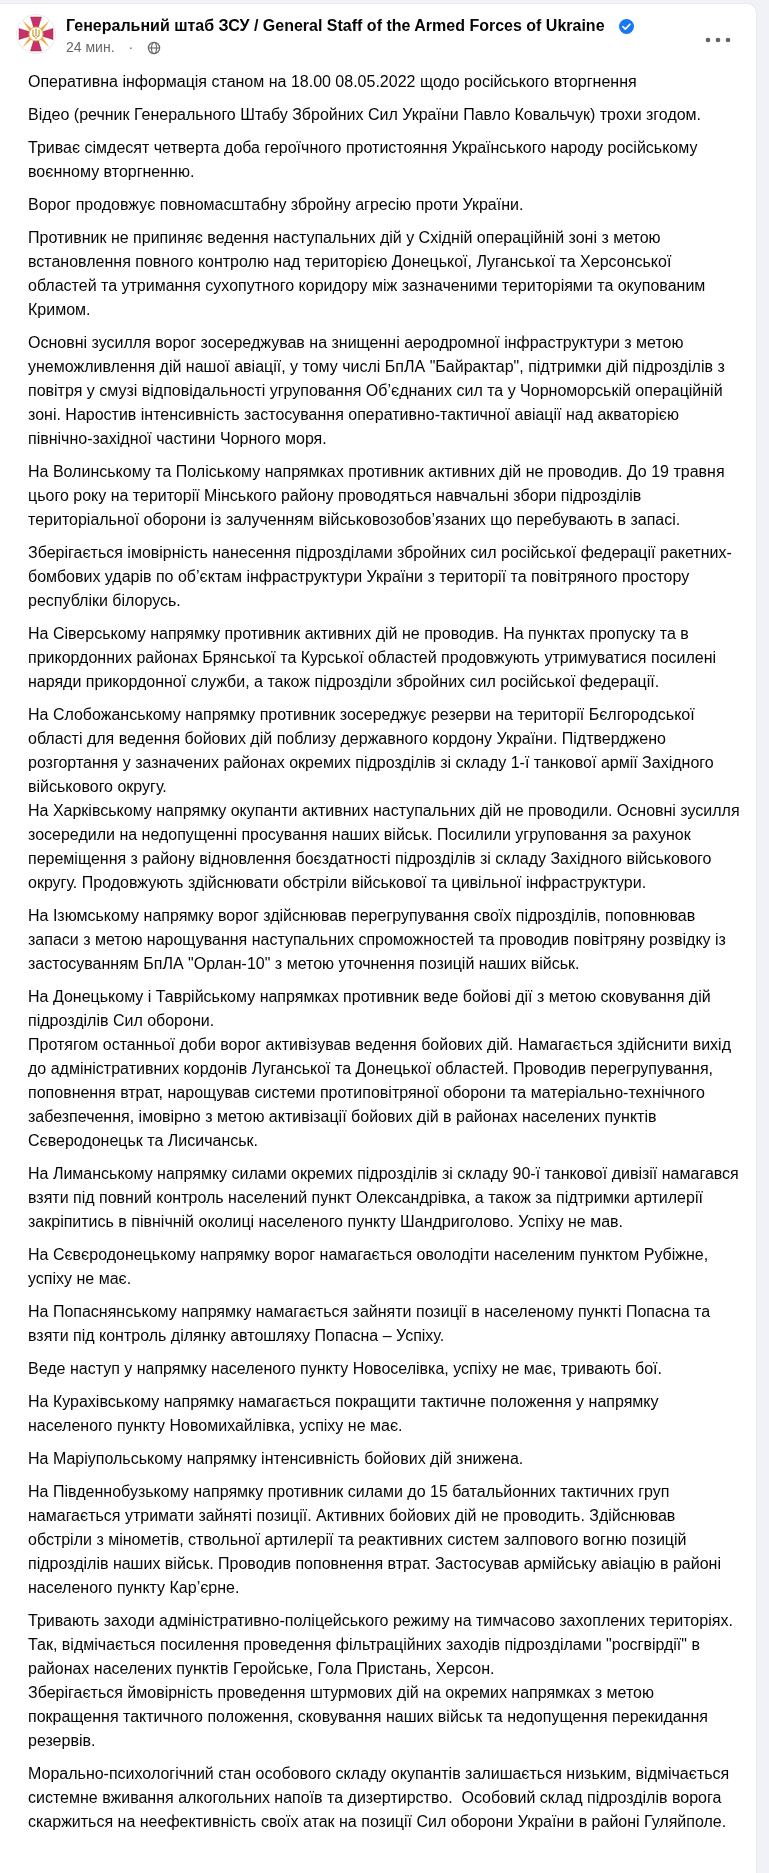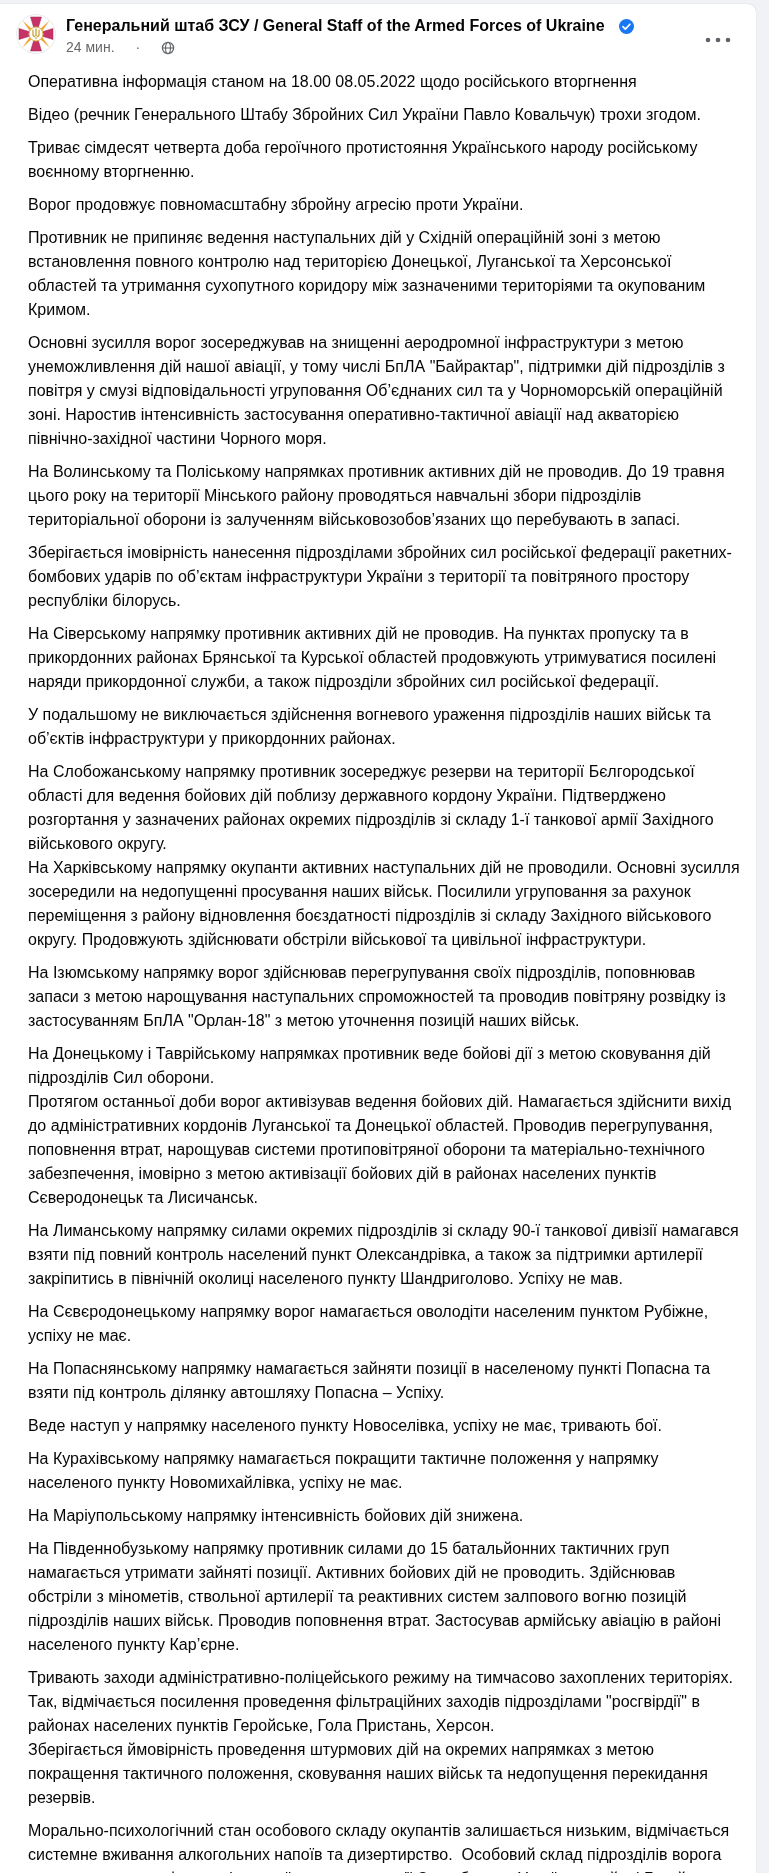--- a/index.html
+++ b/index.html
@@ -36,21 +36,21 @@
   .header-text { margin-left:10px; padding-top:2px; }
   .name-row {
     display:flex; align-items:center; gap:14px;
     font-size:16px; font-weight:700; color:#050505;
     line-height:20px;
     cursor:pointer;
   }
   .verified { display:inline-flex; width:15px; height:15px; }
   .meta-row {
     margin-top:3px;
-    display:flex; align-items:center; gap:21px;
+    display:flex; align-items:center; gap:14px;
     font-size:14px; color:#65676b; line-height:17px;
   }
   .meta-row .ts { cursor:pointer; }
   .more-btn {
     position:absolute;
     right:20px; top:18px;
     width:36px; height:36px;
     display:flex; align-items:center; justify-content:center;
     border-radius:50%;
     cursor:pointer;
@@ -132,24 +132,23 @@
   <div class="post-content">
       <p class="post-paragraph">Оперативна інформація станом на 18.00 08.05.2022 щодо російського вторгнення</p>
       <p class="post-paragraph">Відео (речник Генерального Штабу Збройних Сил України Павло Ковальчук) трохи згодом.</p>
       <p class="post-paragraph">Триває сімдесят четверта доба героїчного протистояння Українського народу російському воєнному вторгненню.</p>
       <p class="post-paragraph">Ворог продовжує повномасштабну збройну агресію проти України.</p>
       <p class="post-paragraph">Противник не припиняє ведення наступальних дій у Східній операційній зоні з метою встановлення повного контролю над територією Донецької, Луганської та Херсонської областей та утримання сухопутного коридору між зазначеними територіями та окупованим Кримом.</p>
       <p class="post-paragraph">Основні зусилля ворог зосереджував на знищенні аеродромної інфраструктури з метою унеможливлення дій нашої авіації, у тому числі БпЛА "Байрактар", підтримки дій підрозділів з повітря у смузі відповідальності угруповання Об’єднаних сил та у Чорноморській операційній зоні. Наростив інтенсивність застосування оперативно-тактичної авіації над акваторією північно-західної частини Чорного моря.</p>
       <p class="post-paragraph">На Волинському та Поліському напрямках противник активних дій не проводив. До 19 травня цього року на території Мінського району проводяться навчальні збори підрозділів територіальної оборони із залученням військовозобов’язаних що перебувають в запасі.</p>
       <p class="post-paragraph">Зберігається імовірність нанесення підрозділами збройних сил російської федерації ракетних-бомбових ударів по об’єктам інфраструктури України з території та повітряного простору республіки білорусь.</p>
       <p class="post-paragraph">На Сіверському напрямку противник активних дій не проводив. На пунктах пропуску та в прикордонних районах Брянської та Курської областей продовжують утримуватися посилені наряди прикордонної служби, а також підрозділи збройних сил російської федерації.</p>
-      <p class="post-paragraph">У подальшому не виключається здійснення вогневого ураження підрозділів наших військ та об’єктів інфраструктури у прикордонних районах.</p>
       <p class="post-paragraph">На Слобожанському напрямку противник зосереджує резерви на території Бєлгородської області для ведення бойових дій поблизу державного кордону України. Підтверджено розгортання у зазначених районах окремих підрозділів зі складу 1-ї танкової армії Західного військового округу.
 На Харківському напрямку окупанти активних наступальних дій не проводили. Основні зусилля зосередили на недопущенні просування наших військ. Посилили угруповання за рахунок переміщення з району відновлення боєздатності підрозділів зі складу Західного військового округу. Продовжують здійснювати обстріли військової та цивільної інфраструктури.</p>
-      <p class="post-paragraph">На Ізюмському напрямку ворог здійснював перегрупування своїх підрозділів, поповнював запаси з метою нарощування наступальних спроможностей та проводив повітряну розвідку із застосуванням БпЛА "Орлан-18" з метою уточнення позицій наших військ.</p>
+      <p class="post-paragraph">На Ізюмському напрямку ворог здійснював перегрупування своїх підрозділів, поповнював запаси з метою нарощування наступальних спроможностей та проводив повітряну розвідку із застосуванням БпЛА "Орлан-10" з метою уточнення позицій наших військ.</p>
       <p class="post-paragraph">На Донецькому і Таврійському напрямках противник веде бойові дії з метою сковування дій підрозділів Сил оборони.
 Протягом останньої доби ворог активізував ведення бойових дій. Намагається здійснити вихід до адміністративних кордонів Луганської та Донецької областей. Проводив перегрупування, поповнення втрат, нарощував системи протиповітряної оборони та матеріально-технічного забезпечення, імовірно з метою активізації бойових дій в районах населених пунктів Сєверодонецьк та Лисичанськ.</p>
       <p class="post-paragraph">На Лиманському напрямку силами окремих підрозділів зі складу 90-ї танкової дивізії намагався взяти під повний контроль населений пункт Олександрівка, а також за підтримки артилерії закріпитись в північній околиці населеного пункту Шандриголово. Успіху не мав.</p>
       <p class="post-paragraph">На Сєвєродонецькому напрямку ворог намагається оволодіти населеним пунктом Рубіжне, успіху не має.</p>
       <p class="post-paragraph">На Попаснянському напрямку намагається зайняти позиції в населеному пункті Попасна та взяти під контроль ділянку автошляху Попасна – Успіху.</p>
       <p class="post-paragraph">Веде наступ у напрямку населеного пункту Новоселівка, успіху не має, тривають бої.</p>
       <p class="post-paragraph">На Курахівському напрямку намагається покращити тактичне положення у напрямку населеного пункту Новомихайлівка, успіху не має.</p>
       <p class="post-paragraph">На Маріупольському напрямку інтенсивність бойових дій знижена.</p>
       <p class="post-paragraph">На Південнобузькому напрямку противник силами до 15 батальйонних тактичних груп намагається утримати зайняті позиції. Активних бойових дій не проводить. Здійснював обстріли з мінометів, ствольної артилерії та реактивних систем залпового вогню позицій підрозділів наших військ. Проводив поповнення втрат. Застосував армійську авіацію в районі населеного пункту Кар’єрне.</p>
       <p class="post-paragraph">Тривають заходи адміністративно-поліцейського режиму на тимчасово захоплених територіях. Так, відмічається посилення проведення фільтраційних заходів підрозділами "росгвірдії" в районах населених пунктів Геройське, Гола Пристань, Херсон.

